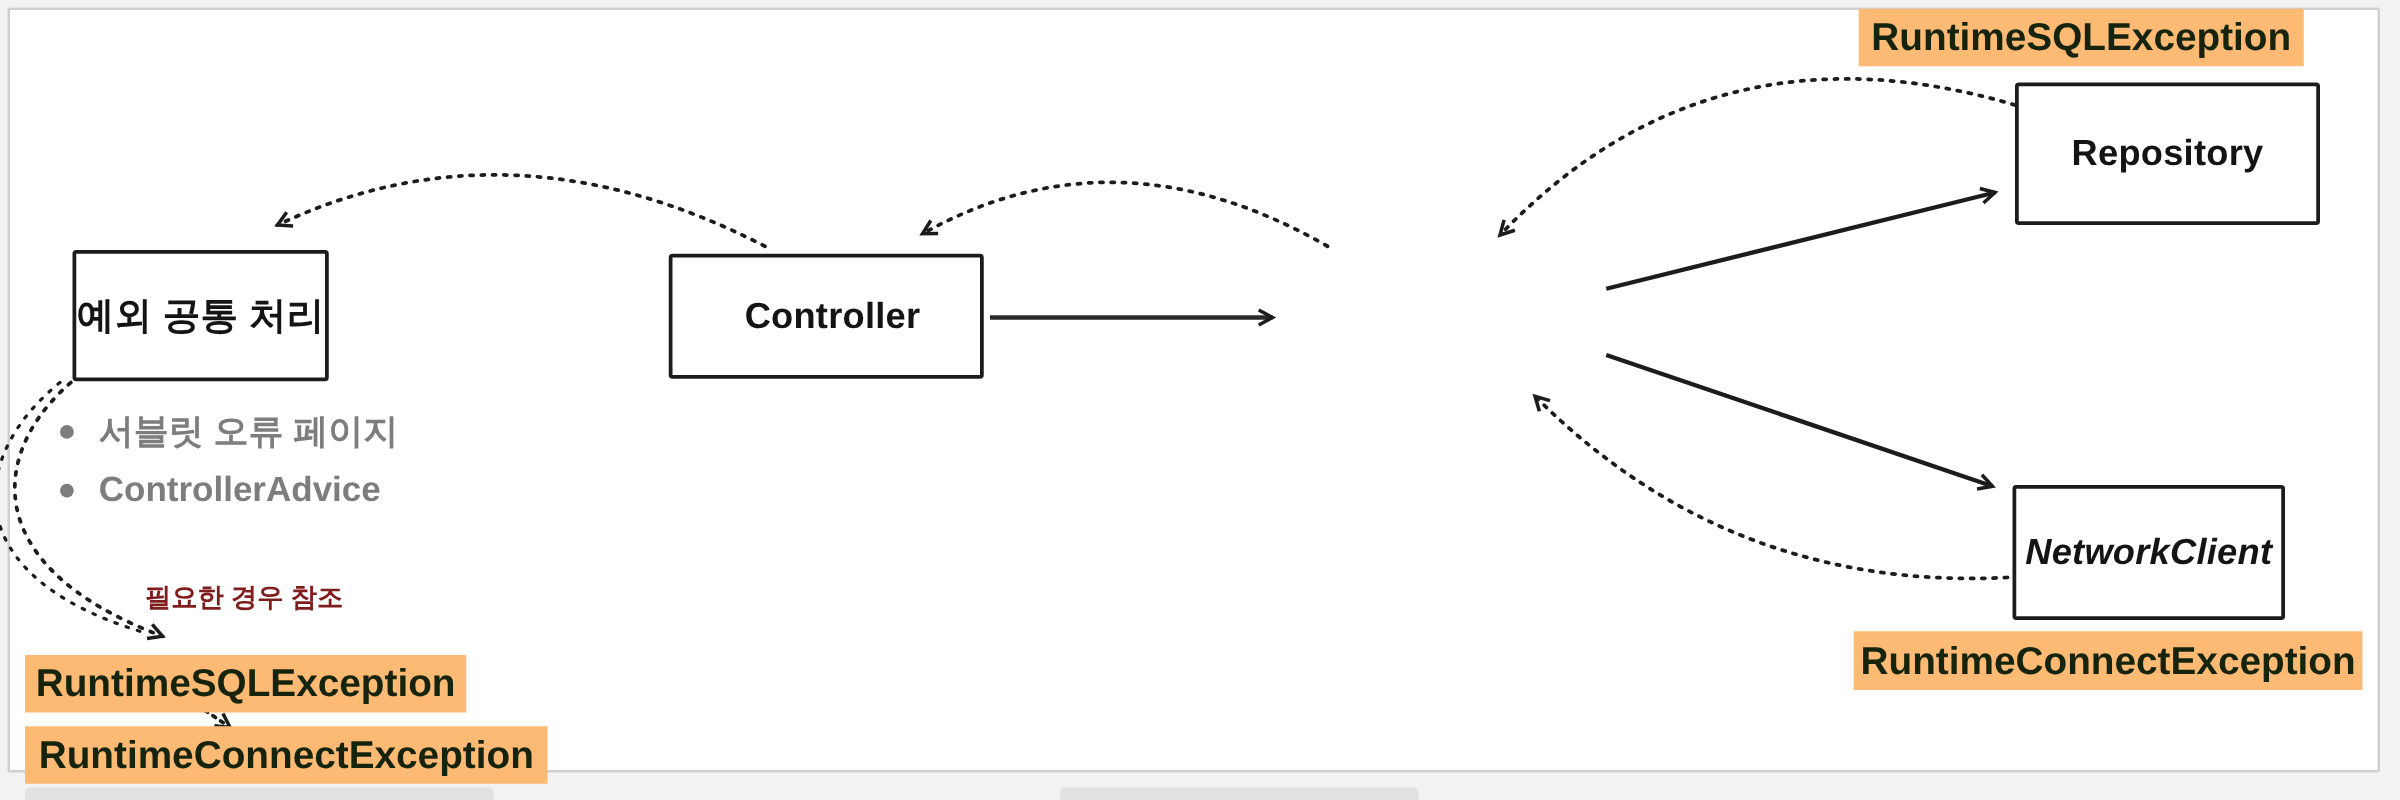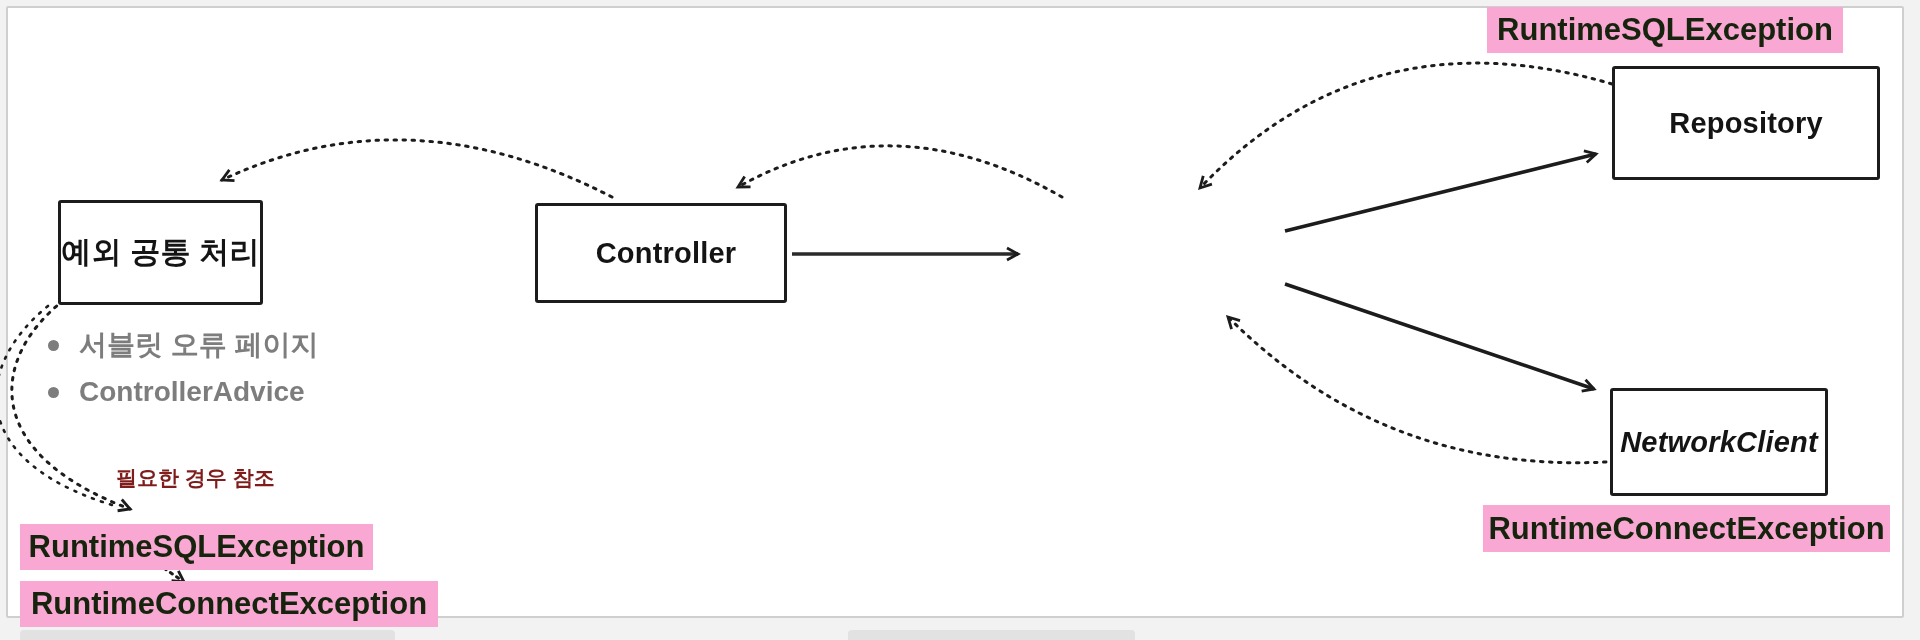--- a/index.html
+++ b/index.html
@@ -3,21 +3,21 @@
 <meta charset="utf-8">
 <style>
   html,body{margin:0;padding:0;}
   body{font-family:"Liberation Sans","DejaVu Sans",sans-serif;}
   #page{position:relative;width:1920px;height:640px;background:#f2f2f2;overflow:hidden;}
   #canvas-card{position:absolute;left:6px;top:6px;width:1898px;height:612px;
     background:#ffffff;border:2px solid #cfcfcf;border-radius:2px;box-sizing:border-box;}
   .node-box{position:absolute;background:#ffffff;border:3.5px solid #1c1c1c;border-radius:3px;
     display:flex;align-items:center;justify-content:center;box-sizing:border-box;
     font-weight:bold;font-size:29px;color:#141414;letter-spacing:0.2px;}
-  .hl-label{position:absolute;background:#f9a8d4;color:#16240d;font-weight:bold;font-size:31px;
+  .hl-label{position:absolute;background:#fdba74;color:#16240d;font-weight:bold;font-size:31px;
     display:flex;align-items:center;justify-content:center;box-sizing:border-box;white-space:nowrap;
     padding:0 6px;}
   #handler-notes{position:absolute;left:36px;top:326px;width:400px;color:#7d7d7d;font-weight:bold;}
   .bullet-row{display:flex;align-items:center;font-size:28px;margin-bottom:12px;}
   .bullet-dot{width:11px;height:11px;border-radius:50%;background:#7d7d7d;margin:0 20px 0 12px;flex:0 0 auto;}
   #reference-note{position:absolute;left:116px;top:464px;font-size:21px;font-weight:bold;color:#7f1d1d;white-space:nowrap;}
   #edge-layer{position:absolute;left:0;top:0;width:1920px;height:640px;pointer-events:none;}
   .bottom-peek{position:absolute;height:10px;background:#e2e2e2;border-radius:4px 4px 0 0;top:630px;}
 </style>
 </head>
@@ -51,21 +51,21 @@
 
   <div class="node-box" style="left:58px;top:200px;width:205px;height:105px;font-size:30px;justify-content:center;">
     <span>예외 공통 처리</span>
   </div>
 
   <div class="node-box" style="left:535px;top:203px;width:252px;height:100px;padding-left:10px;">
     <span>Controller</span>
   </div>
 
 
-  <div class="node-box" style="left:1612px;top:66px;width:268px;height:114px;">
+  <div class="node-box" style="left:1612px;top:66px;width:244px;height:114px;">
     <span>Repository</span>
   </div>
 
   <div class="node-box" style="left:1610px;top:388px;width:218px;height:108px;font-style:italic;">
     <span>NetworkClient</span>
   </div>
 
   <div class="hl-label" style="left:1487px;top:7px;width:356px;height:46px;">
     <span>RuntimeSQLException</span>
   </div>

